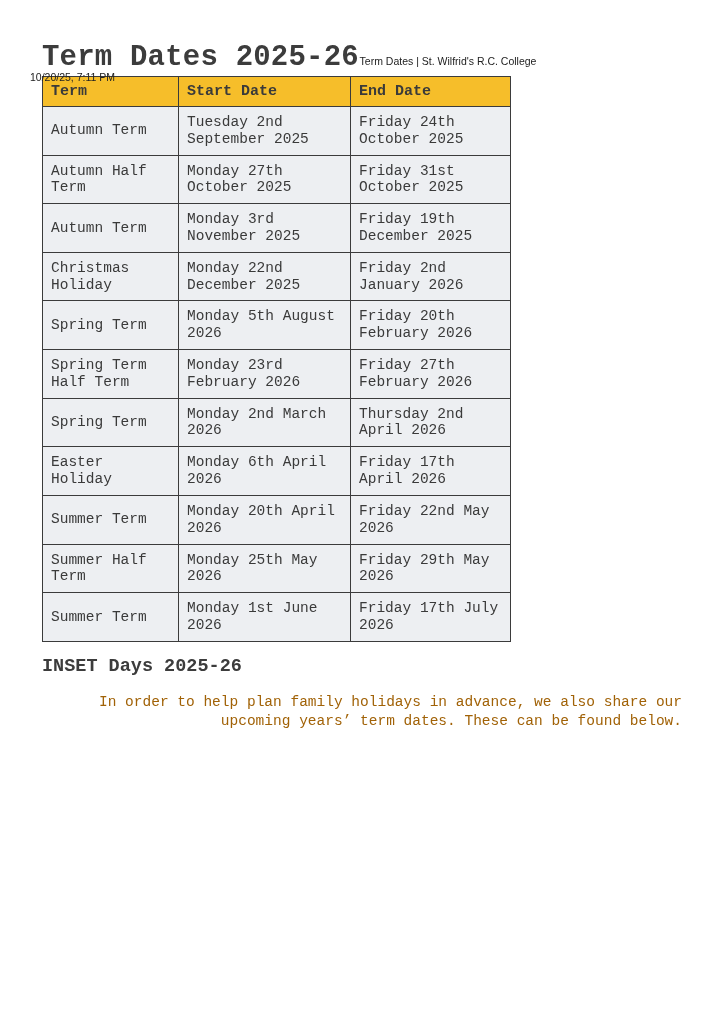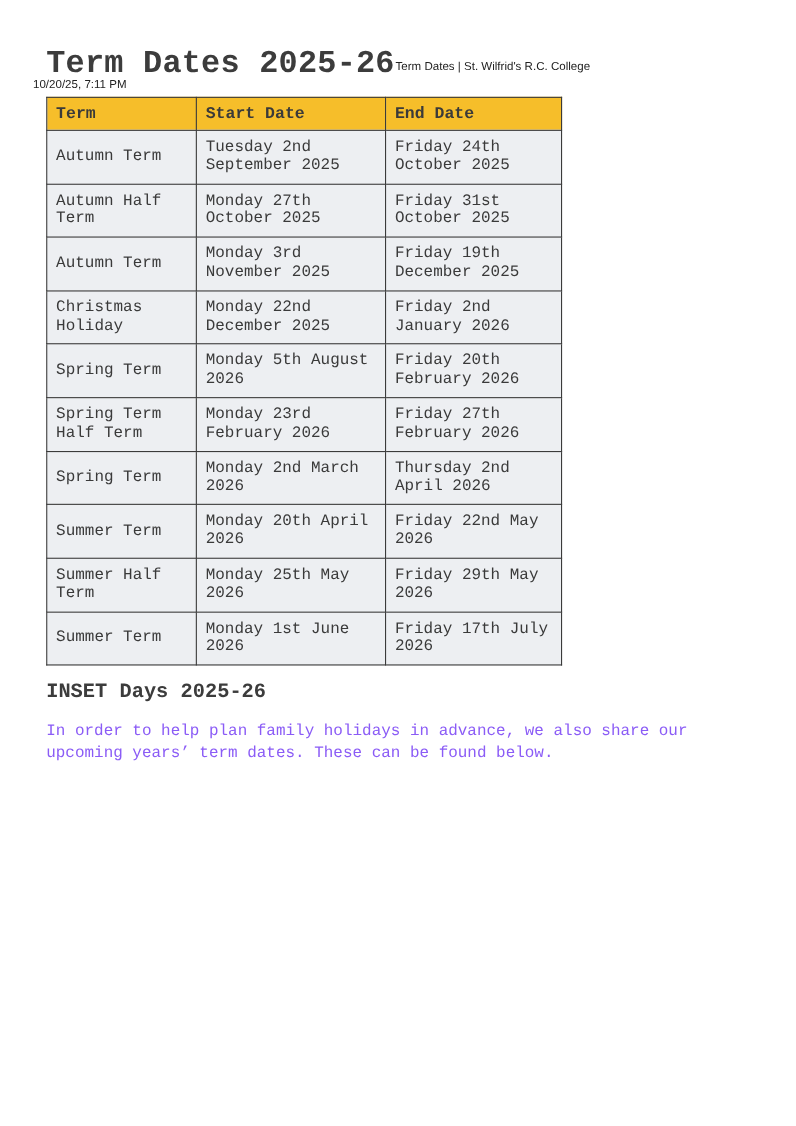--- a/index.html
+++ b/index.html
@@ -20,21 +20,21 @@
 
   .content { padding: 0 42px; font-family: Liberation Mono, monospace; }
 
   h1.page-title {
     margin-top: 42px;
     font-size: 29px; font-weight: bold; color: #3c3c3c;
     line-height: 1.1; letter-spacing: 0.2px;
   }
 
   table.term-table {
-    margin-top: 14px;
+    margin-top: 2px;
     border-collapse: collapse;
     table-layout: fixed;
     width: 468px;
   }
   .col-term { width: 136px; }
   .col-start { width: 172px; }
   .col-end { width: 160px; }
   table.term-table th {
     background: var(--table-header-bg, #F6BE2A);
     color: #3a3a3a;
@@ -69,21 +69,22 @@
     font-size: 14.5px;
     line-height: 1.18;
     color: #333;
     margin-bottom: 0;
   }
   p.note {
     margin-top: 16px;
     max-width: 640px;
     font-size: 14.5px;
     line-height: 1.32;
-    color: #8b5cf6;
+    color: #a16207;
+    text-align: right;
   }
 </style>
 </head>
 <body>
 
 <div class="sheet">
 
   <div class="print-header">
     <span class="ph-date">10/20/25, 7:11 PM</span>
     <span class="ph-title">Term Dates | St. Wilfrid's R.C. College</span>
@@ -135,20 +136,25 @@
             <td>Spring Term Half Term</td>
             <td>Monday 23rd February 2026</td>
             <td>Friday 27th February 2026</td>
           </tr>
           <tr>
             <td>Spring Term</td>
             <td>Monday 2nd March 2026</td>
             <td>Thursday 2nd April 2026</td>
           </tr>
           <tr>
+            <td>Easter Holiday</td>
+            <td>Monday 6th April 2026</td>
+            <td>Friday 17th April 2026</td>
+          </tr>
+          <tr>
             <td>Summer Term</td>
             <td>Monday 20th April 2026</td>
             <td>Friday 22nd May 2026</td>
           </tr>
           <tr>
             <td>Summer Half Term</td>
             <td>Monday 25th May 2026</td>
             <td>Friday 29th May 2026</td>
           </tr>
           <tr>

